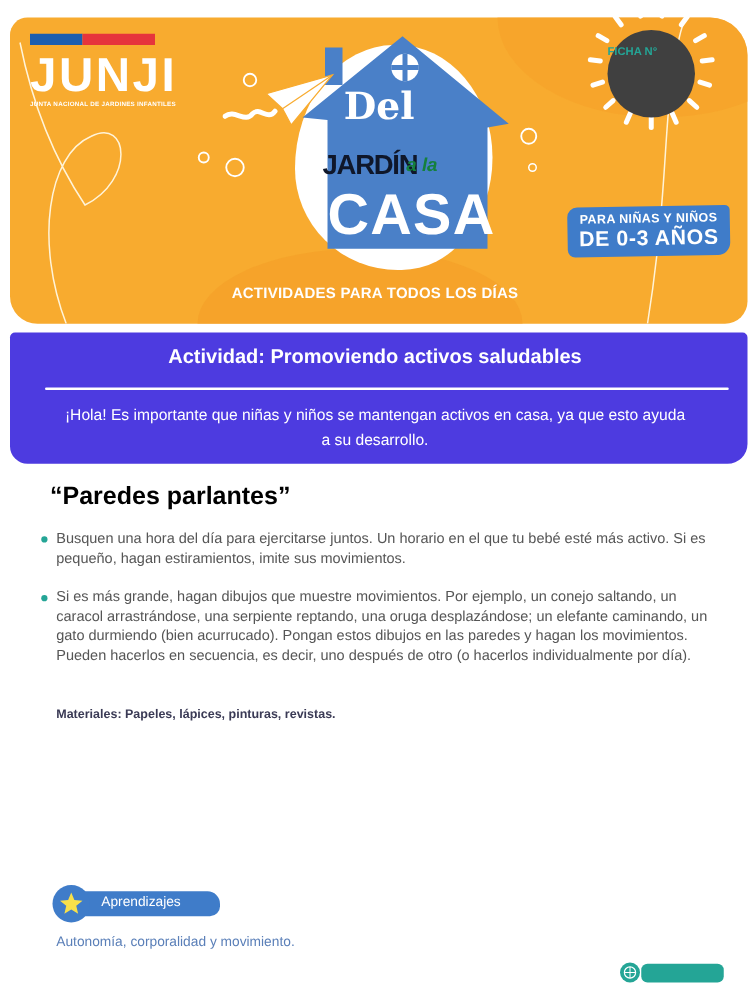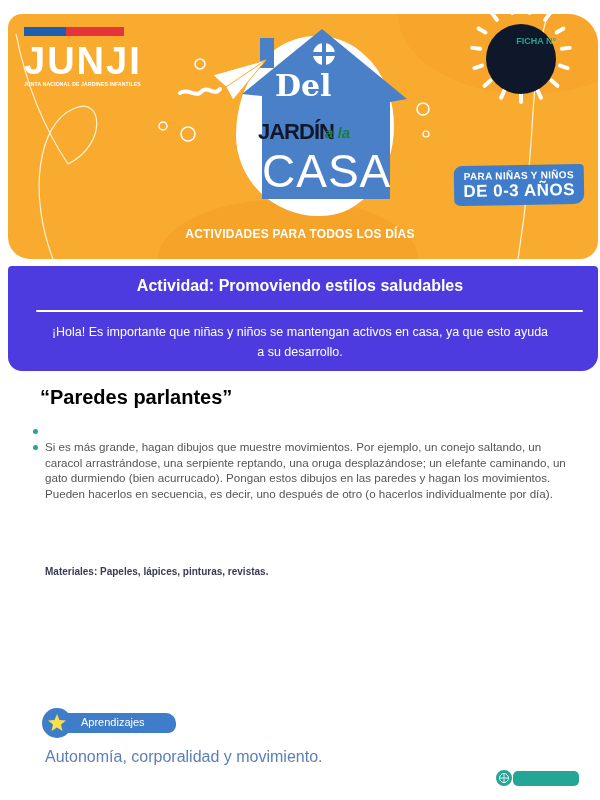--- a/index.html
+++ b/index.html
@@ -12,42 +12,42 @@
   .flag{display:flex;height:9px}
   .flag .b{flex:1;background:#1c5eb0}
   .flag .r{flex:1.4;background:#e6343c}
   .logo-word{color:#fff;font-weight:bold;font-size:38px;letter-spacing:2px;line-height:40px;margin-top:5px}
   .logo-sub{color:#fff;font-size:5px;font-weight:bold;letter-spacing:.2px;white-space:nowrap}
   .blob{position:absolute;left:236px;top:36px;width:158px;height:180px;border-radius:50% 48% 46% 52%/55% 50% 50% 45%;background:#fff}
   .house{position:absolute;left:222px;top:24px;width:200px;height:180px}
   .title-del{position:absolute;left:275px;top:68px;color:#fff;font-size:30px;font-weight:bold;font-family:"DejaVu Serif",serif}
   .title-jardin{position:absolute;left:258px;top:119px;color:#0f172a;font-size:22px;font-weight:bold;letter-spacing:-1px}
   .title-ala{position:absolute;left:325px;top:124px;color:#15803d;font-size:15px;font-style:italic;font-weight:bold}
-  .title-casa{position:absolute;left:262px;top:144px;color:#fff;font-size:46px;font-weight:normal;letter-spacing:1px}
-  .ficha{position:absolute;left:486px;top:24px;width:70px;height:70px;border-radius:50%;background:#0f172a;text-align:right}
+  .title-casa{position:absolute;left:262px;top:144px;color:#fff;font-size:46px;font-weight:bold;letter-spacing:1px}
+  .ficha{position:absolute;left:486px;top:24px;width:70px;height:70px;border-radius:50%;background:#404040;text-align:left}
   .ficha-label{color:#24a596;font-size:9px;font-weight:bold;padding-top:12px}
   .ficha-num{color:#24a596;font-size:32px;font-weight:bold;line-height:32px}
   .ray{position:absolute;width:4px;height:12px;background:#fff;border-radius:2px;left:519px;top:53px;transform-origin:2px 0}
   .age{position:absolute;left:454px;top:165px;width:130px;height:40px;background:#3f7cc9;border-radius:8px 4px 10px 6px;color:#fff;text-align:center;transform:rotate(-1deg)}
   .age-l1{font-size:10px;font-weight:bold;padding-top:5px;letter-spacing:.3px}
   .age-l2{font-size:17px;font-weight:bold;letter-spacing:.5px}
   .tagline{position:absolute;left:0;width:600px;top:227px;text-align:center;color:#fff;font-weight:bold;font-size:12px;letter-spacing:.2px}
   .purple{position:absolute;left:8px;top:266px;width:590px;height:105px;background:#4d3be0;border-radius:4px 4px 16px 14px}
   .activity-title{position:absolute;left:0;width:600px;top:277px;text-align:center;color:#fff;font-weight:bold;font-size:16px}
   .rule{position:absolute;left:36px;top:310px;width:547px;height:2px;background:#fff;border-radius:1px}
   .intro{position:absolute;left:50px;width:500px;top:322px;text-align:center;color:#fff;font-size:12.5px;line-height:20px}
   .section-title{position:absolute;left:40px;top:386px;color:#000000;font-size:20px;font-weight:bold}
   .bullets{position:absolute;left:30px;top:423px;width:545px;color:#555;font-size:11.6px;line-height:15.5px;list-style:none}
   .bullets li{position:relative;padding-left:15px;margin-bottom:16px}
   .bullets li .dot{position:absolute;left:3px;top:6px;width:5px;height:5px;border-radius:50%;background:#24a596}
   .materials{position:absolute;left:45px;top:566px;color:#3a3a55;font-weight:bold;font-size:10px}
   .aprend-pill{position:absolute;left:52px;top:713px;width:124px;height:20px;background:#3f7cc9;border-radius:3px 10px 8px 3px}
   .aprend-star{position:absolute;left:42px;top:708px;width:30px;height:30px;border-radius:50%;background:#3f7cc9}
   .aprend-label{position:absolute;left:81px;top:716px;color:#fff;font-size:11px}
-  .aprend-text{position:absolute;left:45px;top:748px;color:#5a7fb8;font-size:16px}
+  .aprend-text{position:absolute;left:45px;top:748px;color:#5a7fb8;font-size:11px}
   .web-pill{position:absolute;left:513px;top:771px;width:66px;height:15px;background:#24a596;border-radius:5px}
   .web-text{position:absolute;left:518px;top:740px;color:#fff;font-size:8px;font-weight:normal}
   .globe{position:absolute;left:496px;top:770px;width:16px;height:16px;border-radius:50%;background:#24a596}
 </style>
 </head>
 <body>
 
 <div class="header">
   <div class="shade"></div>
   <div class="shade2"></div>
@@ -111,27 +111,27 @@
 </div>
 
 <div class="age">
   <div class="age-l1">PARA NIÑAS Y NIÑOS</div>
   <div class="age-l2">DE 0-3 AÑOS</div>
 </div>
 
 <div class="tagline">ACTIVIDADES PARA TODOS LOS DÍAS</div>
 
 <div class="purple"></div>
-<div class="activity-title">Actividad: Promoviendo estilos saludables</div>
+<div class="activity-title">Actividad: Promoviendo activos saludables</div>
 <div class="rule"></div>
 <div class="intro">¡Hola! Es importante que niñas y niños se mantengan activos en casa, ya que esto ayuda a su desarrollo.</div>
 
 <div class="section-title">“Paredes parlantes”</div>
 <ul class="bullets">
-  <li><span class="dot"></span></li>
+  <li><span class="dot"></span><span>Busquen una hora del día para ejercitarse juntos. Un horario en el que tu bebé esté más activo. Si es pequeño, hagan estiramientos, imite sus movimientos.</span></li>
   <li><span class="dot"></span><span>Si es más grande, hagan dibujos que muestre movimientos. Por ejemplo, un conejo saltando, un caracol arrastrándose, una serpiente reptando, una oruga desplazándose; un elefante caminando, un gato durmiendo (bien acurrucado). Pongan estos dibujos en las paredes y hagan los movimientos. Pueden hacerlos en secuencia, es decir, uno después de otro (o hacerlos individualmente por día).</span></li>
 </ul>
 <div class="materials">Materiales: Papeles, lápices, pinturas, revistas.</div>
 
 <div class="aprend-pill"></div>
 <div class="aprend-star">
   <svg width="30" height="30" viewBox="0 0 30 30">
     <path d="M15 6 L17.5 12 L24 12.5 L19 16.5 L20.5 23 L15 19.5 L9.5 23 L11 16.5 L6 12.5 L12.5 12 Z" fill="#f8e04a"></path>
   </svg>
 </div>

